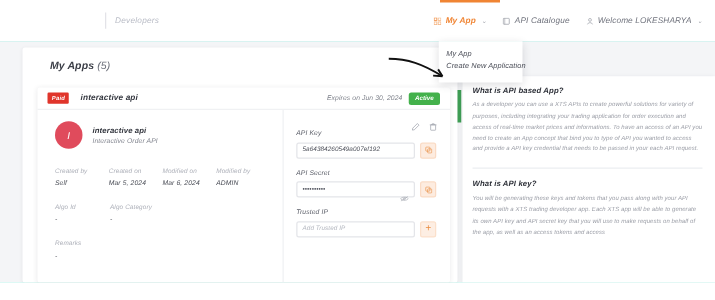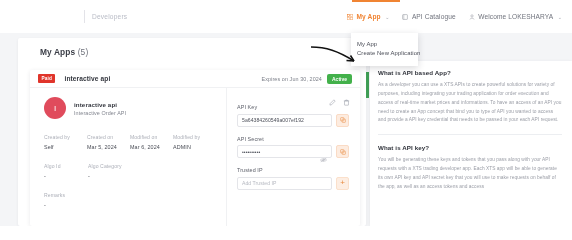--- a/index.html
+++ b/index.html
@@ -2,21 +2,21 @@
 <html><head>
 <meta charset="utf-8">
 <style>
   * { box-sizing: border-box; margin: 0; padding: 0; }
   html, body {
     width: 572px; height: 226px;
     background: #ffffff;
     font-family: "Liberation Sans", sans-serif;
     overflow: hidden;
   }
-  #app { position: relative; width: 572px; height: 226px; background:#5eead4; }
+  #app { position: relative; width: 572px; height: 226px; background:#5eead4;font-style:italic; }
 
   
   .topbar {
     position: absolute; left:0; top:0; width:572px; height:33px;
     background:#ffffff; display:flex; align-items:center;
   }
   .topbar-left {
     display:flex; align-items:center; height:100%;
     padding-left: 84px;
   }

